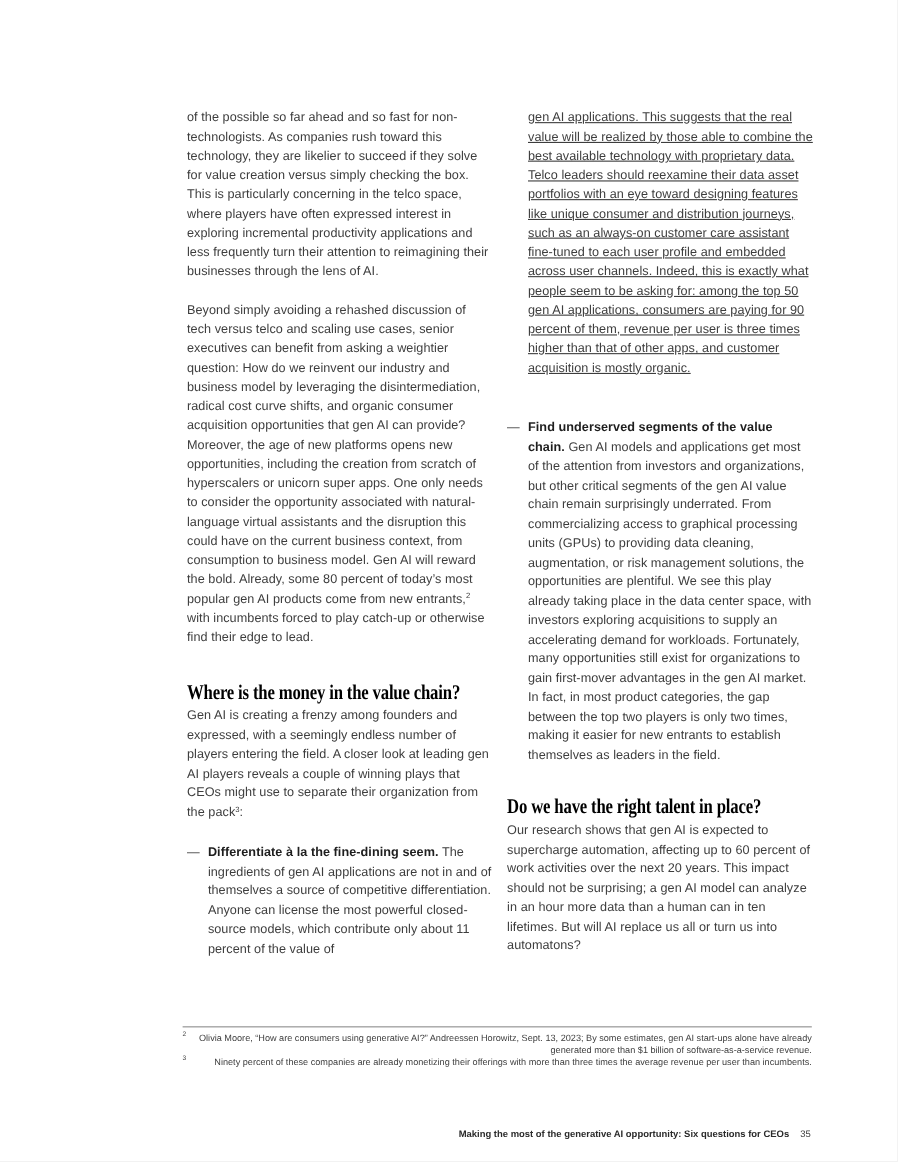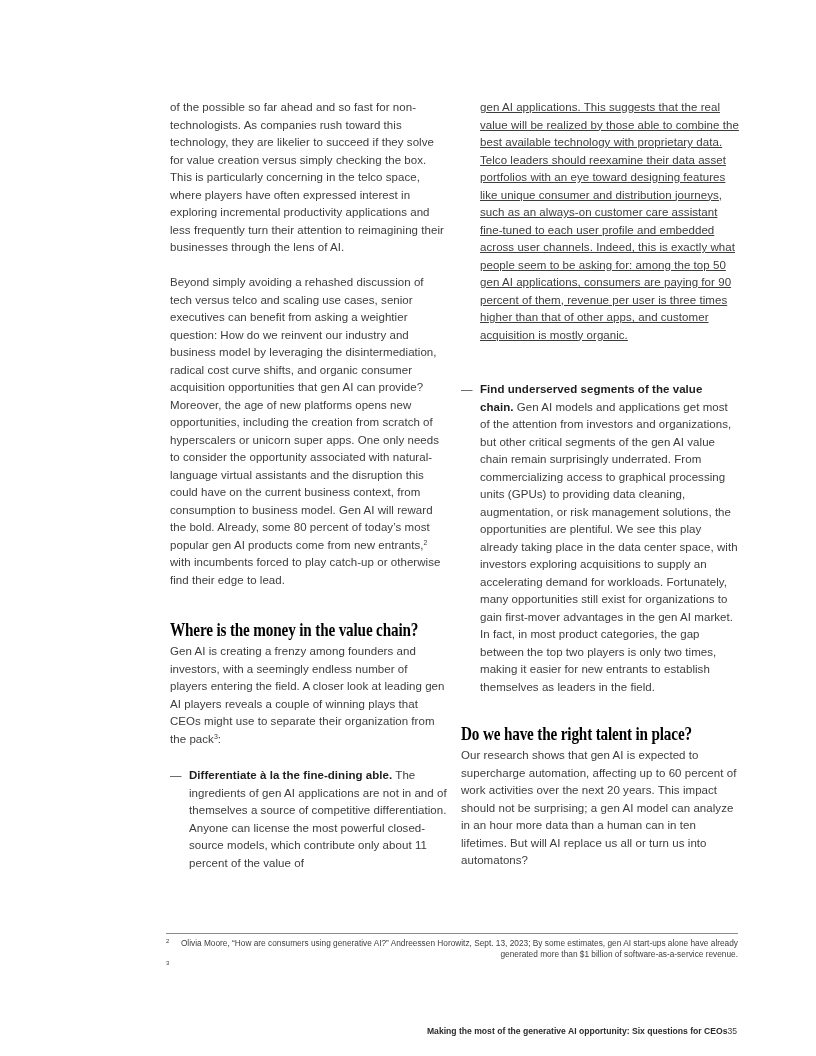--- a/index.html
+++ b/index.html
@@ -83,56 +83,56 @@
   }
   .footer-line{
     position:absolute;
     top:1026px;
     right:79px;
     font-size:8.6px;
     color:#2b2b2b;
     white-space:nowrap;
   }
   .footer-line .footer-title{font-weight:700;}
-  .footer-line .page-num{font-weight:400;color:#3d3d3d;}
+  .footer-line .page-num{font-weight:400;margin-left:10px;color:#3d3d3d;}
 </style>
 </head>
 <body>
 
 <div class="page">
 
   <p class="body-text" style="left:170px;top:99px;margin:0;">of the possible so far ahead and so fast for non-technologists. As companies rush toward this technology, they are likelier to succeed if they solve for value creation versus simply checking the box. This is particularly concerning in the telco space, where players have often expressed interest in exploring incremental productivity applications and less frequently turn their attention to reimagining their businesses through the lens of AI.</p>
 
   <p class="body-text" style="left:170px;top:274px;margin:0;"><span>Beyond simply avoiding a rehashed discussion of tech versus telco and scaling use cases, senior executives can benefit from asking a weightier question: How do we reinvent our industry and business model by leveraging the disintermediation, radical cost curve shifts, and organic consumer acquisition opportunities that gen AI can provide? Moreover, the age of new platforms opens new opportunities, including the creation from scratch of hyperscalers or unicorn super apps. One only needs to consider the opportunity associated with natural-language virtual assistants and the disruption this could have on the current business context, from consumption to business model. Gen AI will reward the bold. Already, some 80 percent of today’s most popular gen AI products come from new entrants,</span><sup>2</sup><span> with incumbents forced to play catch-up or otherwise find their edge to lead.</span></p>
 
   <h2 class="serif-heading" style="left:170px;top:619px;margin:0;">Where is the money in the value chain?</h2>
 
-  <p class="body-text" style="left:170px;top:643px;margin:0;"><span>Gen AI is creating a frenzy among founders and investors, with a seemingly endless number of players entering the field. A closer look at leading gen AI players reveals a couple of winning plays that CEOs might use to separate their organization from the pack</span><sup>3</sup><span>:</span></p>
+  <p class="body-text" style="left:170px;top:643px;margin:0;"><span>Gen AI is creating a frenzy among founders and expressed, with a seemingly endless number of players entering the field. A closer look at leading gen AI players reveals a couple of winning plays that CEOs might use to separate their organization from the pack</span><sup>3</sup><span>:</span></p>
 
   <div class="bullet-item" style="left:170px;top:767px;">
-    <span class="dash">—</span><span class="bullet-lead">Differentiate à la the fine-dining able.</span><span> The ingredients of gen AI applications are not in and of themselves a source of competitive differentiation. Anyone can license the most powerful closed-source models, which contribute only about 11 percent of the value of</span>
+    <span class="dash">—</span><span class="bullet-lead">Differentiate à la the fine-dining seem.</span><span> The ingredients of gen AI applications are not in and of themselves a source of competitive differentiation. Anyone can license the most powerful closed-source models, which contribute only about 11 percent of the value of</span>
   </div>
 
   <p class="body-text indented" style="left:461px;top:99px;margin:0;">gen AI applications. This suggests that the real value will be realized by those able to combine the best available technology with proprietary data. Telco leaders should reexamine their data asset portfolios with an eye toward designing features like unique consumer and distribution journeys, such as an always-on customer care assistant fine-tuned to each user profile and embedded across user channels. Indeed, this is exactly what people seem to be asking for: among the top 50 gen AI applications, consumers are paying for 90 percent of them, revenue per user is three times higher than that of other apps, and customer acquisition is mostly organic.</p>
 
   <div class="bullet-item" style="left:461px;top:381px;">
     <span class="dash">—</span><span class="bullet-lead">Find underserved segments of the value chain.</span><span> Gen AI models and applications get most of the attention from investors and organizations, but other critical segments of the gen AI value chain remain surprisingly underrated. From commercializing access to graphical processing units (GPUs) to providing data cleaning, augmentation, or risk management solutions, the opportunities are plentiful. We see this play already taking place in the data center space, with investors exploring acquisitions to supply an accelerating demand for workloads. Fortunately, many opportunities still exist for organizations to gain first-mover advantages in the gen AI market. In fact, in most product categories, the gap between the top two players is only two times, making it easier for new entrants to establish themselves as leaders in the field.</span>
   </div>
 
   <h2 class="serif-heading" style="left:461px;top:723px;margin:0;">Do we have the right talent in place?</h2>
 
   <p class="body-text" style="left:461px;top:747px;margin:0;">Our research shows that gen AI is expected to supercharge automation, affecting up to 60 percent of work activities over the next 20 years. This impact should not be surprising; a gen AI model can analyze in an hour more data than a human can in ten lifetimes. But will AI replace us all or turn us into automatons?</p>
 
   <div class="footnotes">
     <div></div>
     <div class="footnote">
       <span class="fn-sup">2</span><span>Olivia Moore, “How are consumers using generative AI?” Andreessen Horowitz, Sept. 13, 2023; By some estimates, gen AI start-ups alone have already generated more than $1 billion of software-as-a-service revenue.</span>
     </div>
     <div class="footnote">
-      <span class="fn-sup">3</span>
+      <span class="fn-sup">3</span><span>Ninety percent of these companies are already monetizing their offerings with more than three times the average revenue per user than incumbents.</span>
     </div>
   </div>
 
   <div class="footer-line">
     <span class="footer-title">Making the most of the generative AI opportunity: Six questions for CEOs</span><span class="page-num">35</span>
   </div>
 
 </div>
 
 </body></html>

